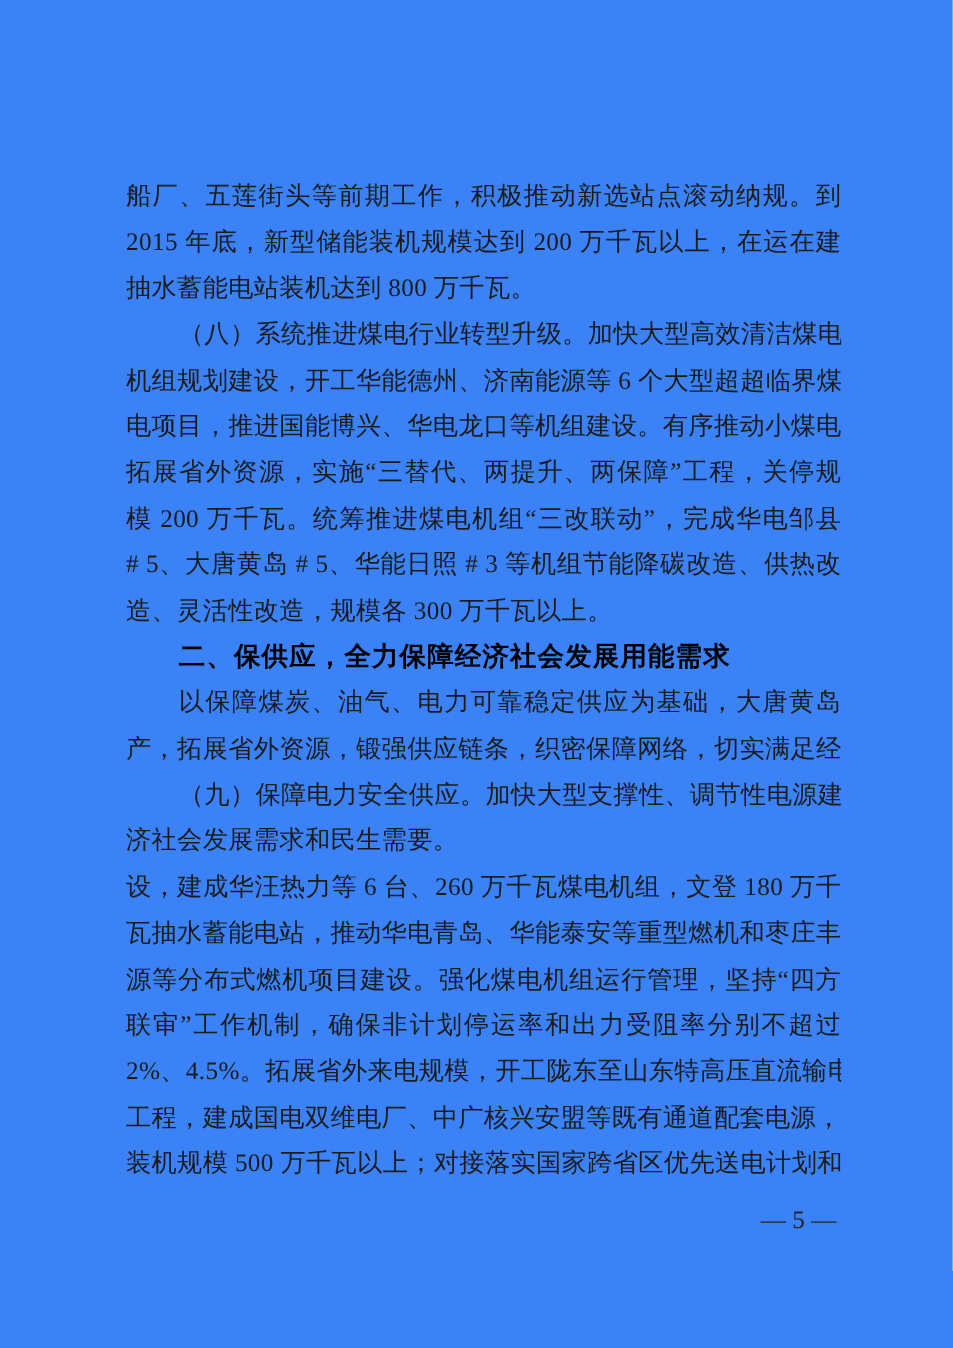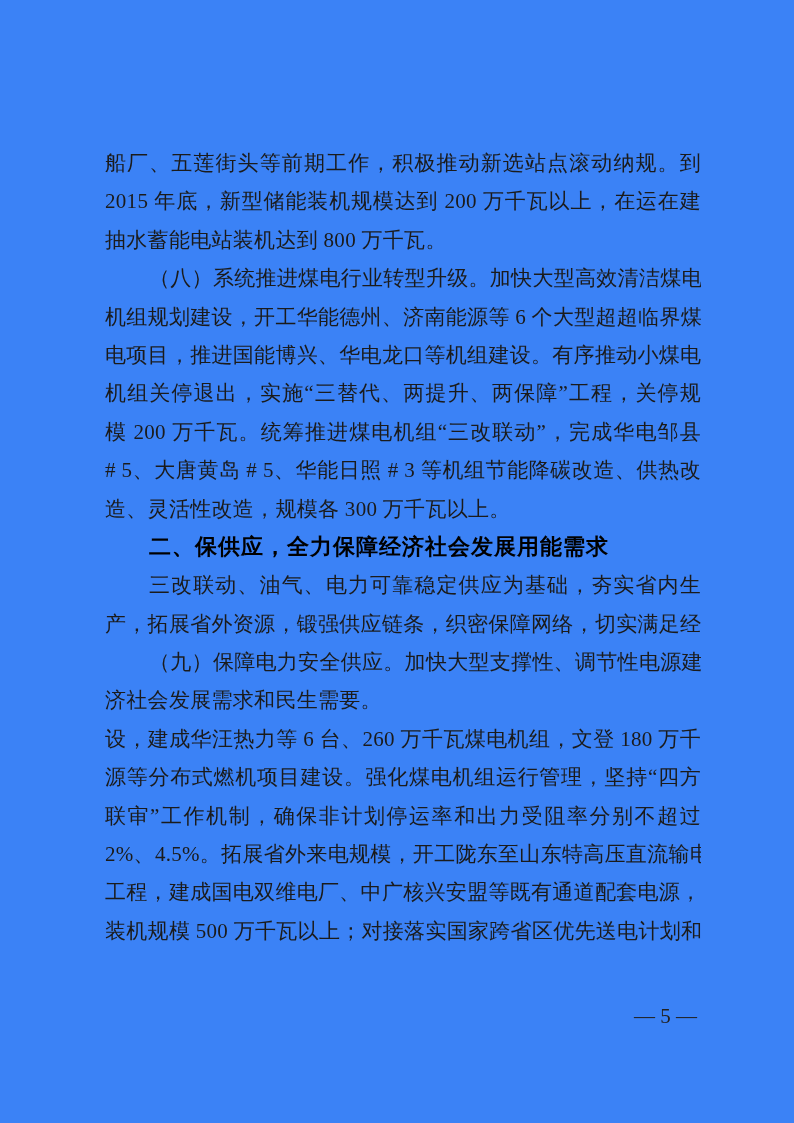--- a/index.html
+++ b/index.html
@@ -64,30 +64,31 @@
 
 <div class="page">
 
   <div class="doc-body">
     <div class="ln">船厂、五莲街头等前期工作，积极推动新选站点滚动纳规。到</div>
     <div class="ln">2015 年底，新型储能装机规模达到 200 万千瓦以上，在运在建</div>
     <div class="ln e">抽水蓄能电站装机达到 800 万千瓦。</div>
     <div class="ln ind">（八）系统推进煤电行业转型升级。加快大型高效清洁煤电</div>
     <div class="ln">机组规划建设，开工华能德州、济南能源等 6 个大型超超临界煤</div>
     <div class="ln">电项目，推进国能博兴、华电龙口等机组建设。有序推动小煤电</div>
-    <div class="ln">机组关停退出，实施“三替代、两提升、两保障”工程，关停规</div>
+    <div class="ln">拓展省外资源，实施“三替代、两提升、两保障”工程，关停规</div>
     <div class="ln">模 200 万千瓦。统筹推进煤电机组“三改联动”，完成华电邹县</div>
     <div class="ln"># 5、大唐黄岛 # 5、华能日照 # 3 等机组节能降碳改造、供热改</div>
     <div class="ln e">造、灵活性改造，规模各 300 万千瓦以上。</div>
     <div class="ln h ind">二、保供应，全力保障经济社会发展用能需求</div>
-    <div class="ln ind">三改联动、油气、电力可靠稳定供应为基础，夯实省内生</div>
+    <div class="ln ind">以保障煤炭、油气、电力可靠稳定供应为基础，大唐黄岛</div>
     <div class="ln">产，拓展省外资源，锻强供应链条，织密保障网络，切实满足经</div>
     <div class="ln ind">（九）保障电力安全供应。加快大型支撑性、调节性电源建</div>
     <div class="ln e">济社会发展需求和民生需要。</div>
     <div class="ln">设，建成华汪热力等 6 台、260 万千瓦煤电机组，文登 180 万千</div>
+    <div class="ln">瓦抽水蓄能电站，推动华电青岛、华能泰安等重型燃机和枣庄丰</div>
     <div class="ln">源等分布式燃机项目建设。强化煤电机组运行管理，坚持“四方</div>
     <div class="ln">联审”工作机制，确保非计划停运率和出力受阻率分别不超过</div>
     <div class="ln">2%、4.5%。拓展省外来电规模，开工陇东至山东特高压直流输电</div>
     <div class="ln">工程，建成国电双维电厂、中广核兴安盟等既有通道配套电源，</div>
     <div class="ln">装机规模 500 万千瓦以上；对接落实国家跨省区优先送电计划和</div>
   </div>
 
   <div class="page-footer">— 5 —</div>
 
 </div>

